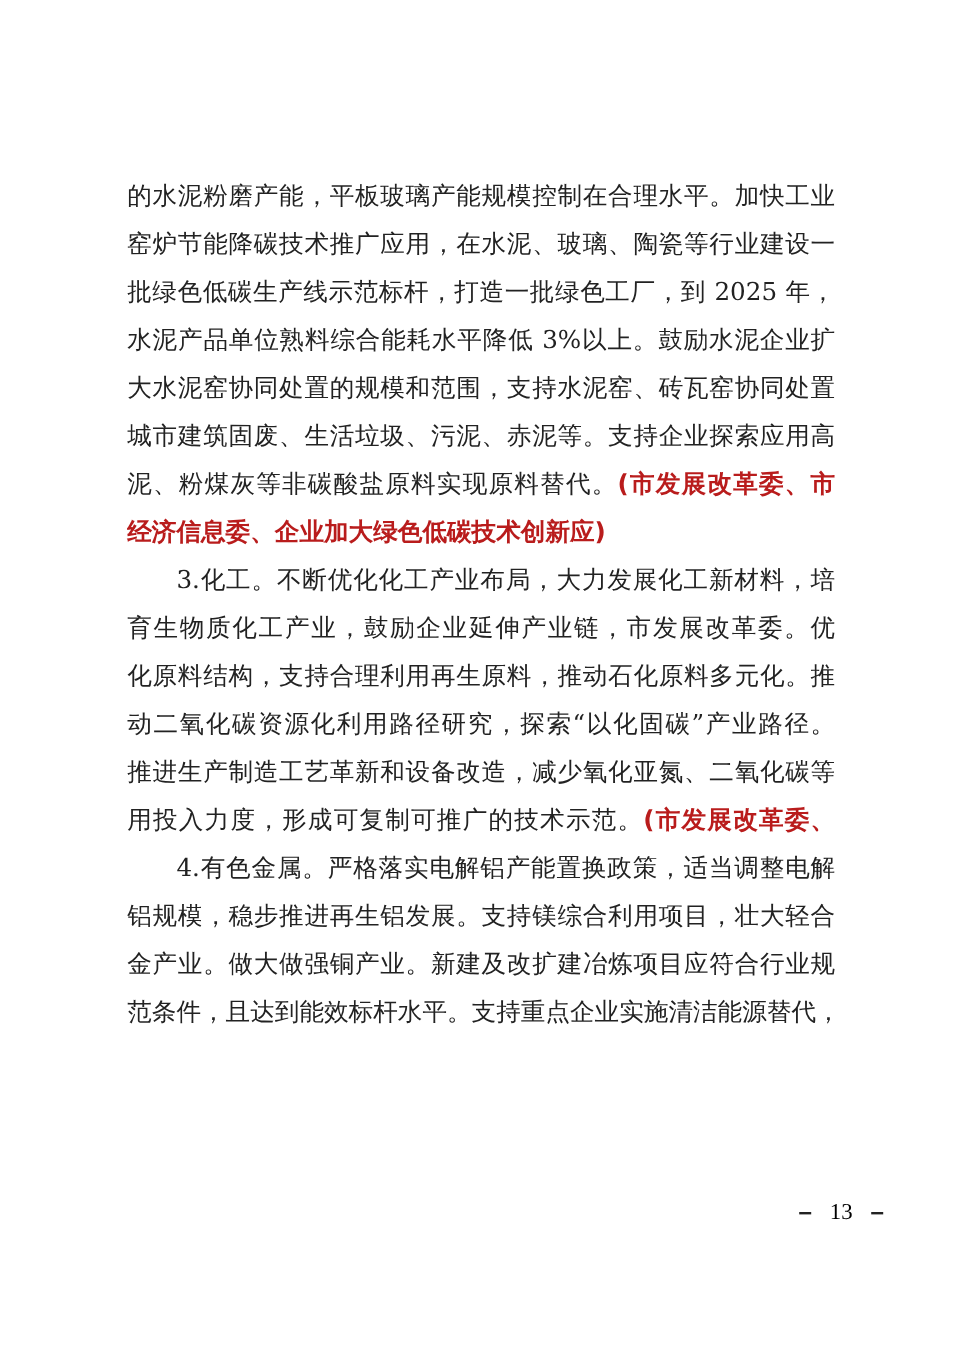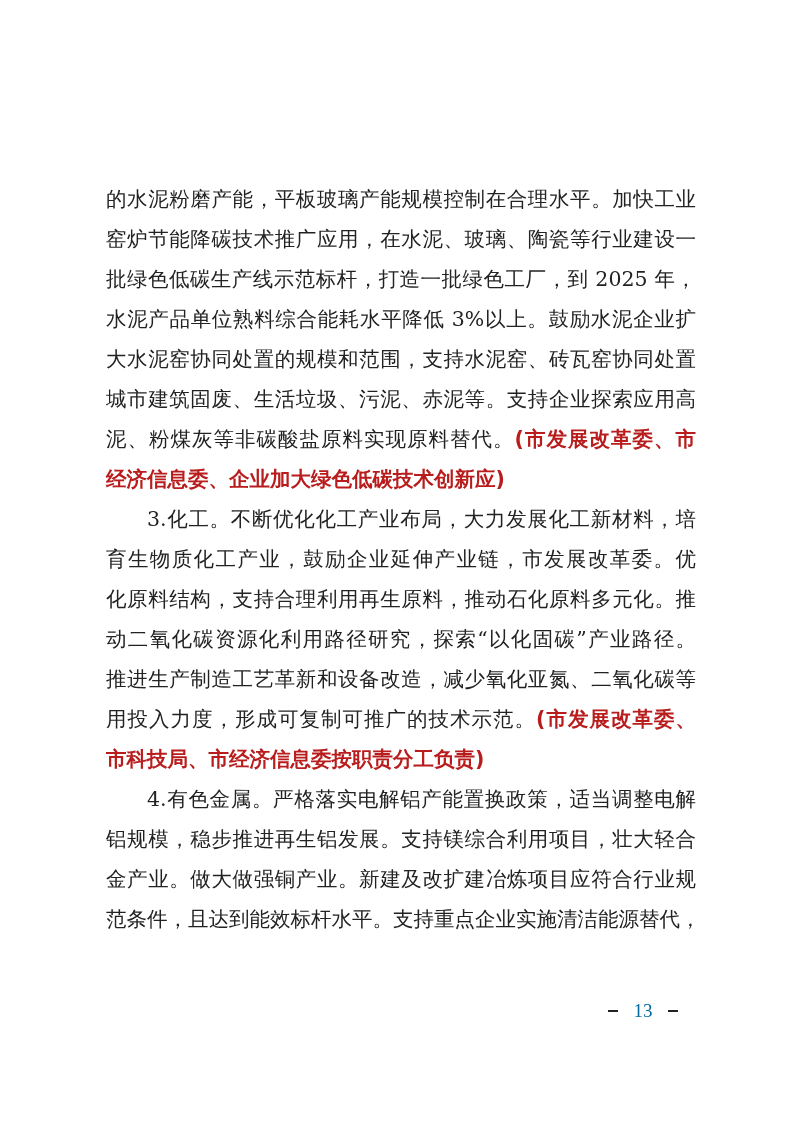--- a/index.html
+++ b/index.html
@@ -8,21 +8,20 @@
     background: #ffffff;
     position: relative;
     overflow: hidden;
     color: #1a1a1a;
   }
   .page-body {
     position: absolute;
     left: 106px;
     top: 143px;
     width: 590px;
-    margin-top: 36px;
   }
   .line {
     height: 40px;
     line-height: 40px;
     font-family: "DejaVu Serif", "Liberation Serif", serif;
     font-size: 20.5px;
     white-space: nowrap;
     text-align: justify;
     text-align-last: justify;
     letter-spacing: 0px;
@@ -30,26 +29,26 @@
   }
   .line.last { text-align-last: left; }
   .line.indent { padding-left: 41px; }
   .bold {
     font-family: "DejaVu Sans", "Liberation Sans", sans-serif;
     font-weight: bold;
     color: #b91c1c;
   }
   .page-number {
     position: absolute;
-    left: 608px;
+    left: 666px;
     top: 1000px;
     width: 70px;
     font-family: "Liberation Serif", "DejaVu Serif", serif;
     font-size: 19px;
-    color: #0369a1;
+    color: #000000;
     display: flex;
     align-items: center;
     justify-content: space-between;
   }
   .dash { display: inline-block; width: 10px; height: 2px; background: #222; }
 </style>
 </head>
 <body>
 
 <div class="page-body">
@@ -60,21 +59,20 @@
   <div class="line"><span>大水泥窑协同处置的规模和范围，支持水泥窑、砖瓦窑协同处置</span></div>
   <div class="line"><span>城市建筑固废、生活垃圾、污泥、赤泥等。支持企业探索应用高</span></div>
   <div class="line"><span>泥、粉煤灰等非碳酸盐原料实现原料替代。</span><span class="bold">(市发展改革委、市</span></div>
   <div class="line last"><span class="bold">经济信息委、企业加大绿色低碳技术创新应)</span></div>
   <div class="line indent"><span>3.化工。不断优化化工产业布局，大力发展化工新材料，培</span></div>
   <div class="line"><span>育生物质化工产业，鼓励企业延伸产业链，市发展改革委。优</span></div>
   <div class="line"><span>化原料结构，支持合理利用再生原料，推动石化原料多元化。推</span></div>
   <div class="line"><span>动二氧化碳资源化利用路径研究，探索“以化固碳”产业路径。</span></div>
   <div class="line"><span>推进生产制造工艺革新和设备改造，减少氧化亚氮、二氧化碳等</span></div>
   <div class="line"><span>用投入力度，形成可复制可推广的技术示范。</span><span class="bold">(市发展改革委、</span></div>
-  <div class="line last"><span class="bold">市科技局、市经济信息委按职责分工负责)</span></div>
   <div class="line indent"><span>4.有色金属。严格落实电解铝产能置换政策，适当调整电解</span></div>
   <div class="line"><span>铝规模，稳步推进再生铝发展。支持镁综合利用项目，壮大轻合</span></div>
   <div class="line"><span>金产业。做大做强铜产业。新建及改扩建冶炼项目应符合行业规</span></div>
   <div class="line"><span>范条件，且达到能效标杆水平。支持重点企业实施清洁能源替代，</span></div>
 </div>
 
 <div class="page-number">
   <span class="dash"></span>
   <span>13</span>
   <span class="dash"></span>

